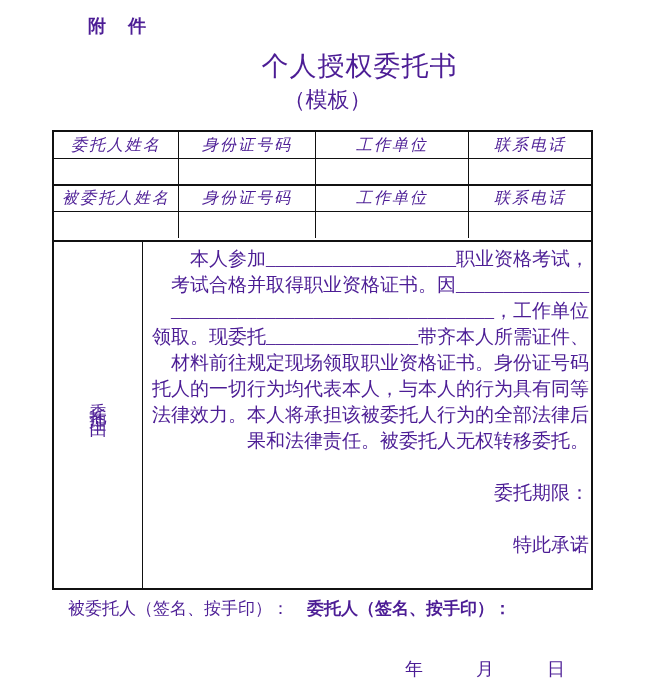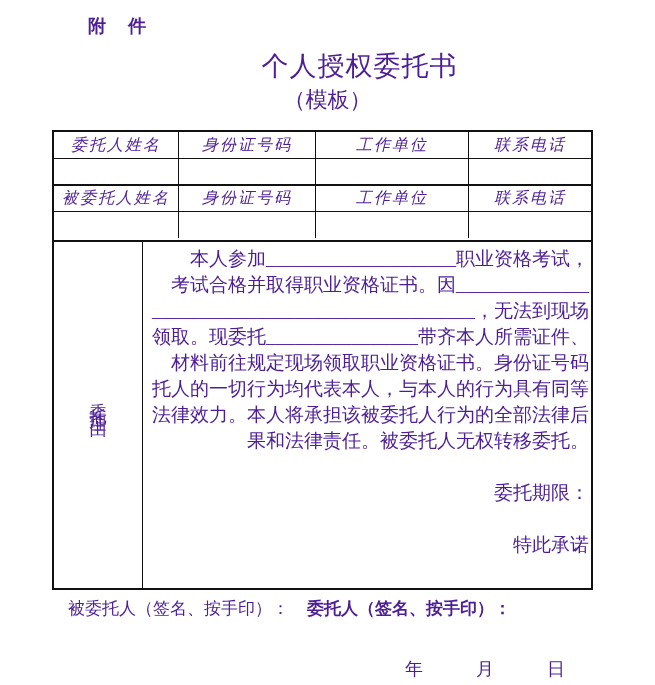--- a/index.html
+++ b/index.html
@@ -152,21 +152,21 @@
     <div class="cell"></div>
   </div>
 
   <div class="reason-table">
     <div class="reason-label-cell">
       <span class="reason-label">委托理由</span>
     </div>
     <div class="reason-body">
       <div class="body-line">　　本人参加____________________职业资格考试，</div>
       <div class="body-line">考试合格并取得职业资格证书。因______________</div>
-      <div class="body-line">__________________________________，无法到现场</div>
+      <div class="body-line">__________________________________，工作单位</div>
       <div class="body-line">领取。现委托________________带齐本人所需证件、</div>
       <div class="body-line">材料前往规定现场领取职业资格证书。身份证号码</div>
       <div class="body-line">托人的一切行为均代表本人，与本人的行为具有同等</div>
       <div class="body-line">法律效力。本人将承担该被委托人行为的全部法律后</div>
       <div class="body-line">果和法律责任。被委托人无权转移委托。</div>
       <div class="body-line"></div>
       <div class="body-line">委托期限：</div>
       <div class="body-line"></div>
       <div class="body-line">　　特此承诺</div>
     </div>

